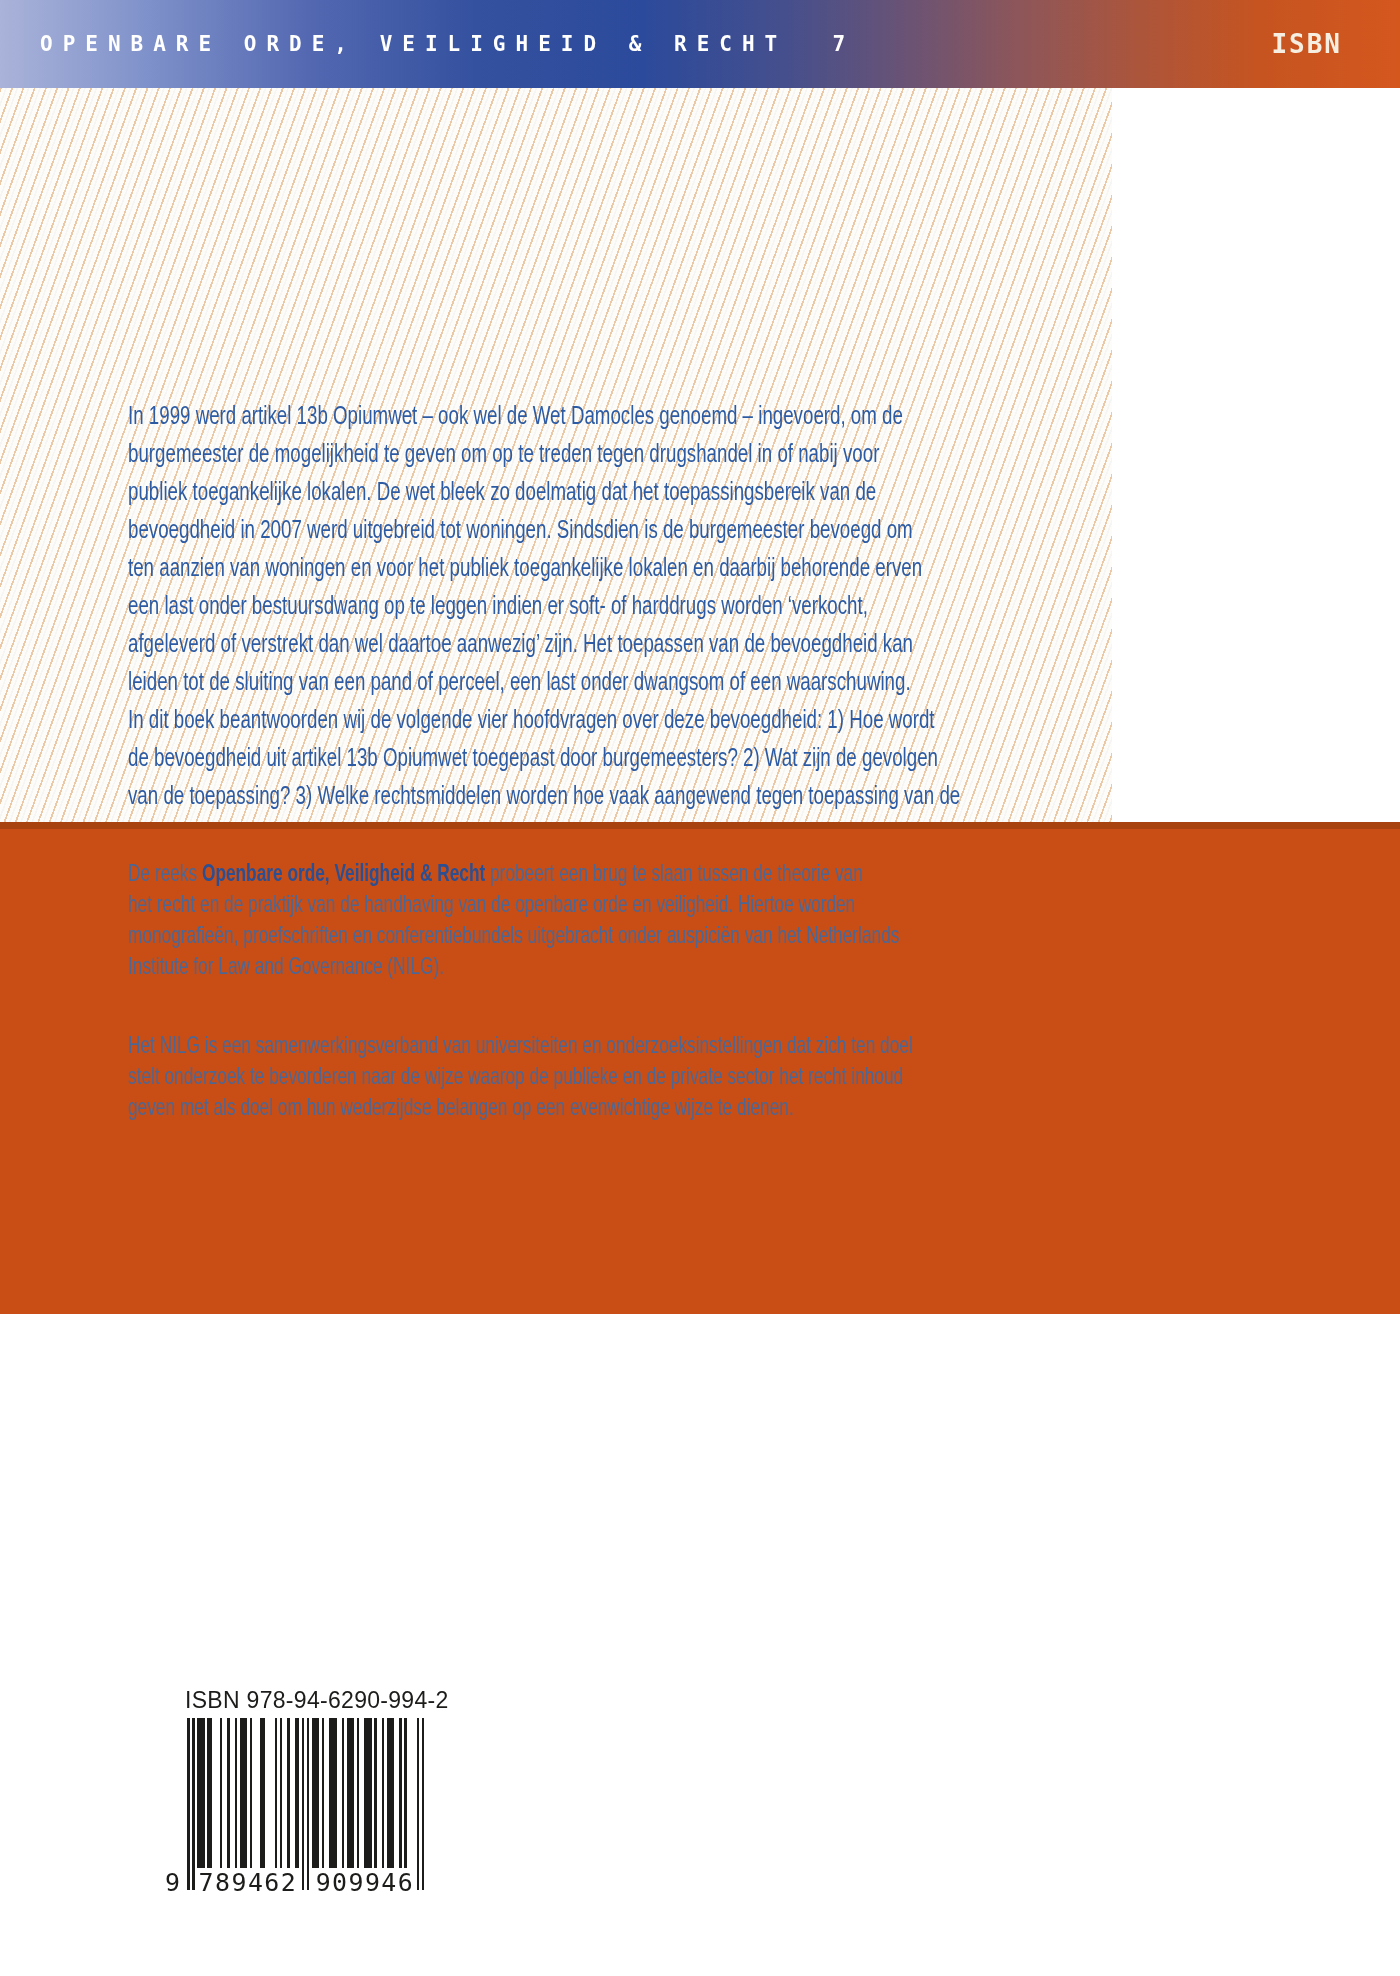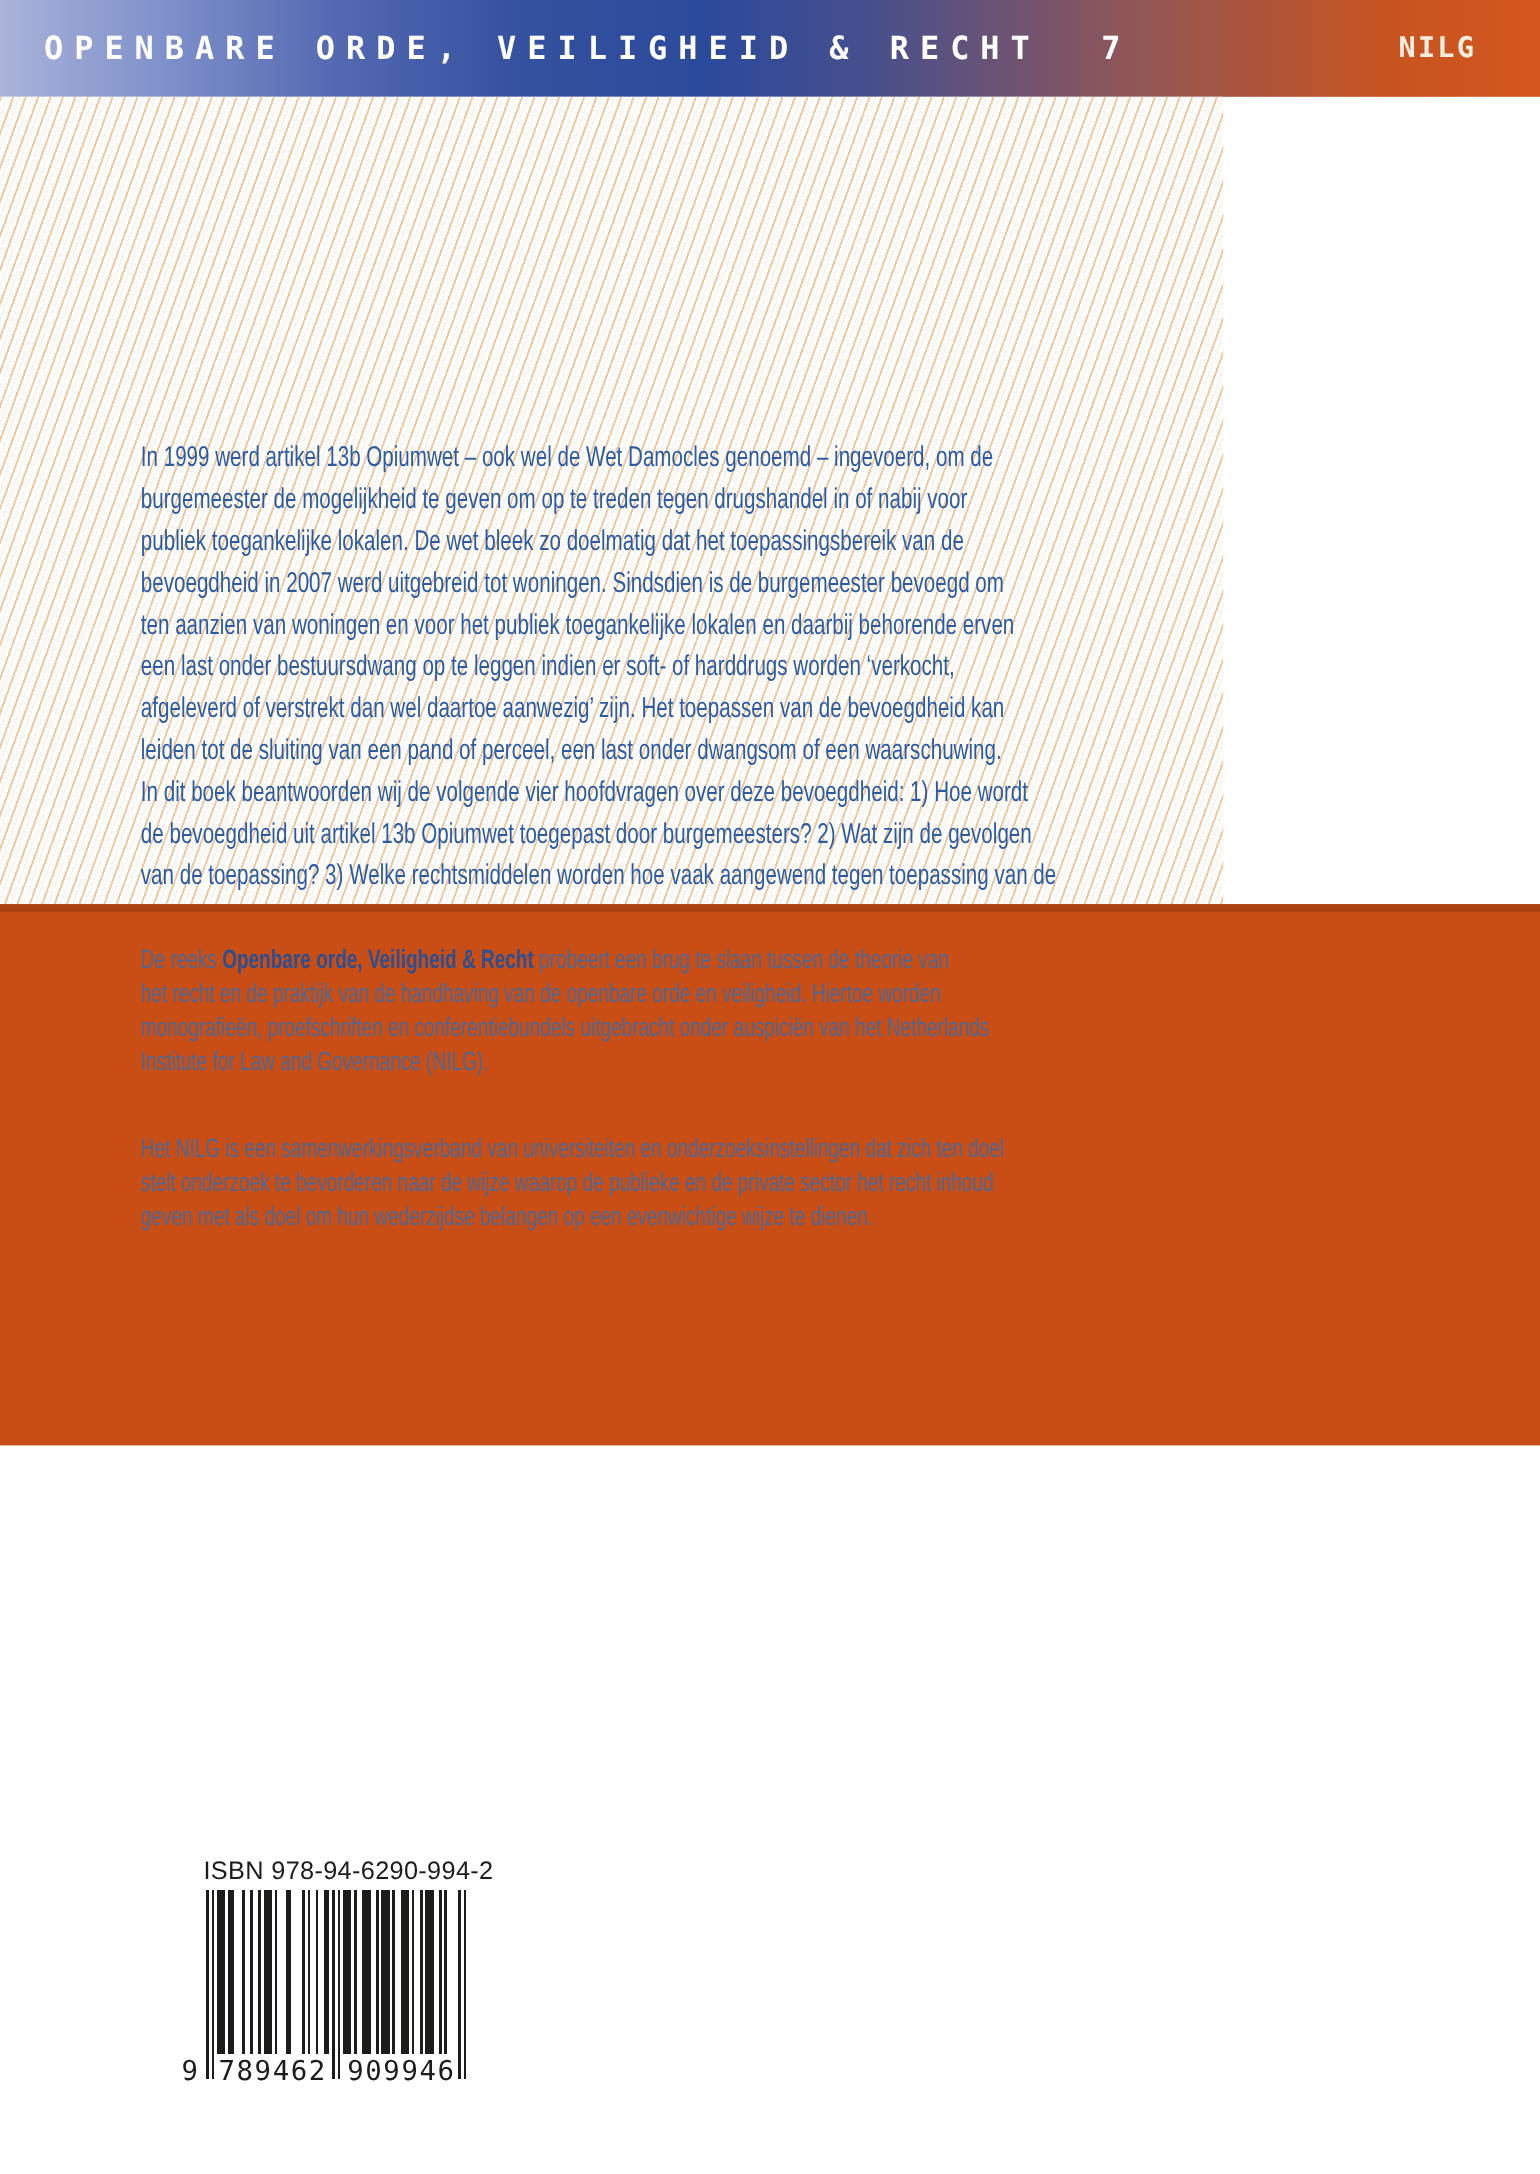--- a/index.html
+++ b/index.html
@@ -14,21 +14,21 @@
     position:absolute;left:0;top:0;width:1400px;height:88px;
     background:linear-gradient(90deg,
       #aab3d9 0%, #8193cb 10%, #5368b1 22%, #34519f 34%,
       var(--header-blue,#2c4a9b) 46%, #454f8d 56%, #6b5374 65%,
       #8e5659 73%, #ae5539 82%, #c65420 90%, var(--header-orange,#d4571e) 100%);
     display:flex;align-items:center;justify-content:space-between;
     padding:0 58px 0 40px;box-sizing:border-box;
   }
   .series-title{
     font-family:"DejaVu Sans Mono",monospace;font-weight:bold;
-    font-size:29px;letter-spacing:10px;color:#ffffff;white-space:pre;
+    font-size:21px;letter-spacing:10px;color:#ffffff;white-space:pre;
   }
   .publisher-logo{
     font-family:"DejaVu Sans Mono",monospace;font-weight:bold;
     font-size:26px;letter-spacing:2px;color:#f6eee0;white-space:pre;
   }
 
   
   .hatch{
     position:absolute;left:0;top:88px;width:1112px;height:734px;
     background-color:#fdfcf8;
@@ -70,21 +70,21 @@
   }
   .barcode{position:absolute;left:165px;top:1718px;width:259px;height:177px;}
 </style>
 </head>
 <body>
 
 <div class="page">
 
   <header class="banner">
     <div class="series-title">OPENBARE ORDE, VEILIGHEID &amp; RECHT  7</div>
-    <div class="publisher-logo">NILG</div>
+    <div class="publisher-logo">ISBN</div>
   </header>
 
   <section class="hatch">
     <div class="synopsis">
         <div>In 1999 werd artikel 13b Opiumwet – ook wel de Wet Damocles genoemd – ingevoerd, om de</div>
         <div>burgemeester de mogelijkheid te geven om op te treden tegen drugshandel in of nabij voor</div>
         <div>publiek toegankelijke lokalen. De wet bleek zo doelmatig dat het toepassingsbereik van de</div>
         <div>bevoegdheid in 2007 werd uitgebreid tot woningen. Sindsdien is de burgemeester bevoegd om</div>
         <div>ten aanzien van woningen en voor het publiek toegankelijke lokalen en daarbij behorende erven</div>
         <div>een last onder bestuursdwang op te leggen indien er soft- of harddrugs worden ‘verkocht,</div>

